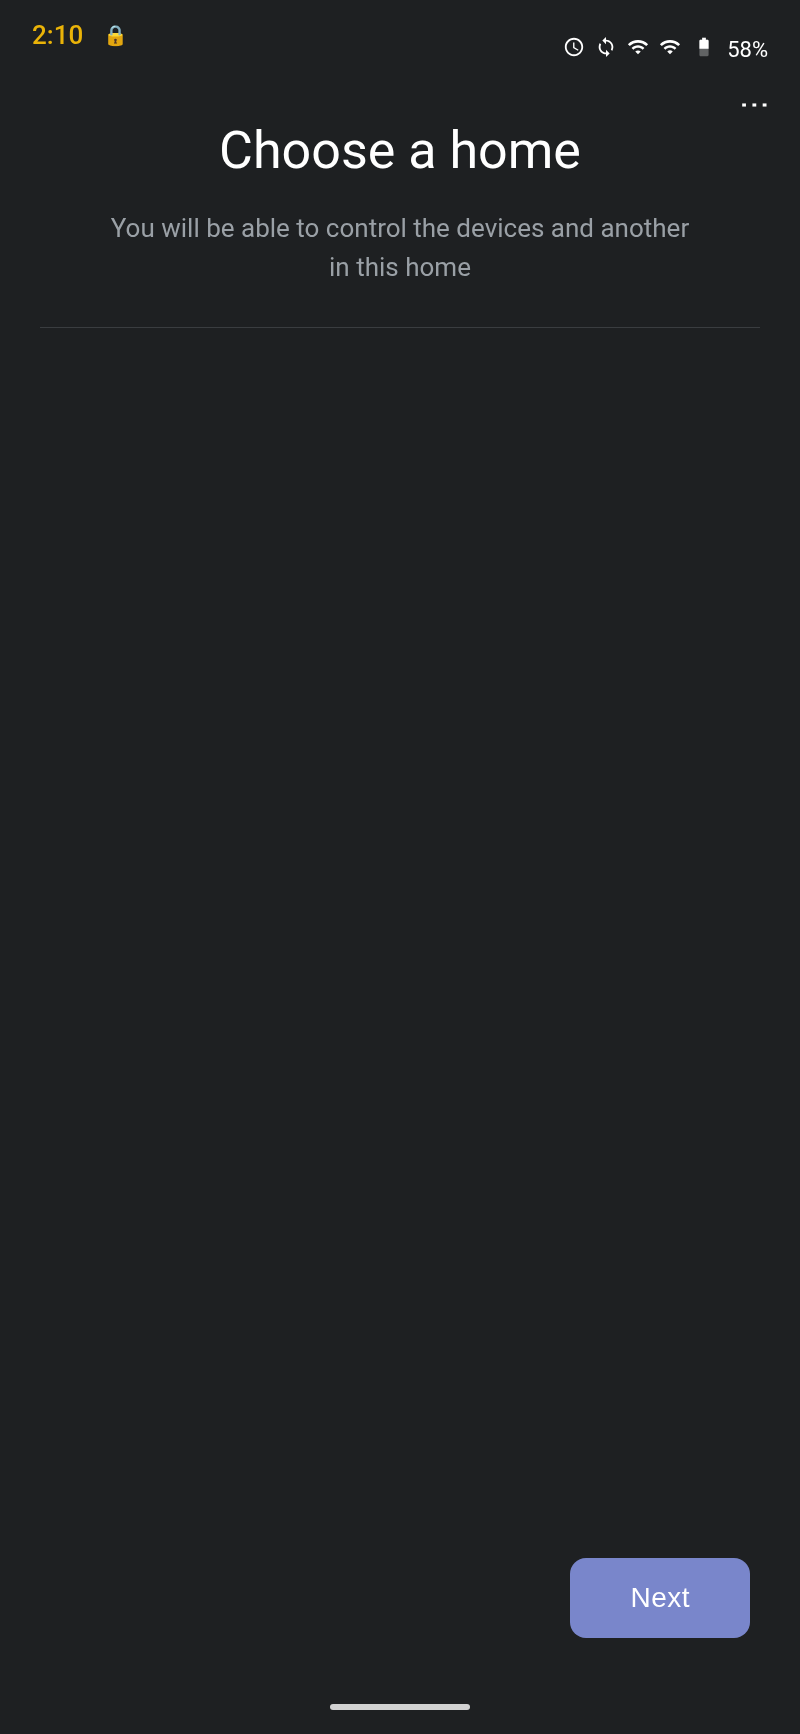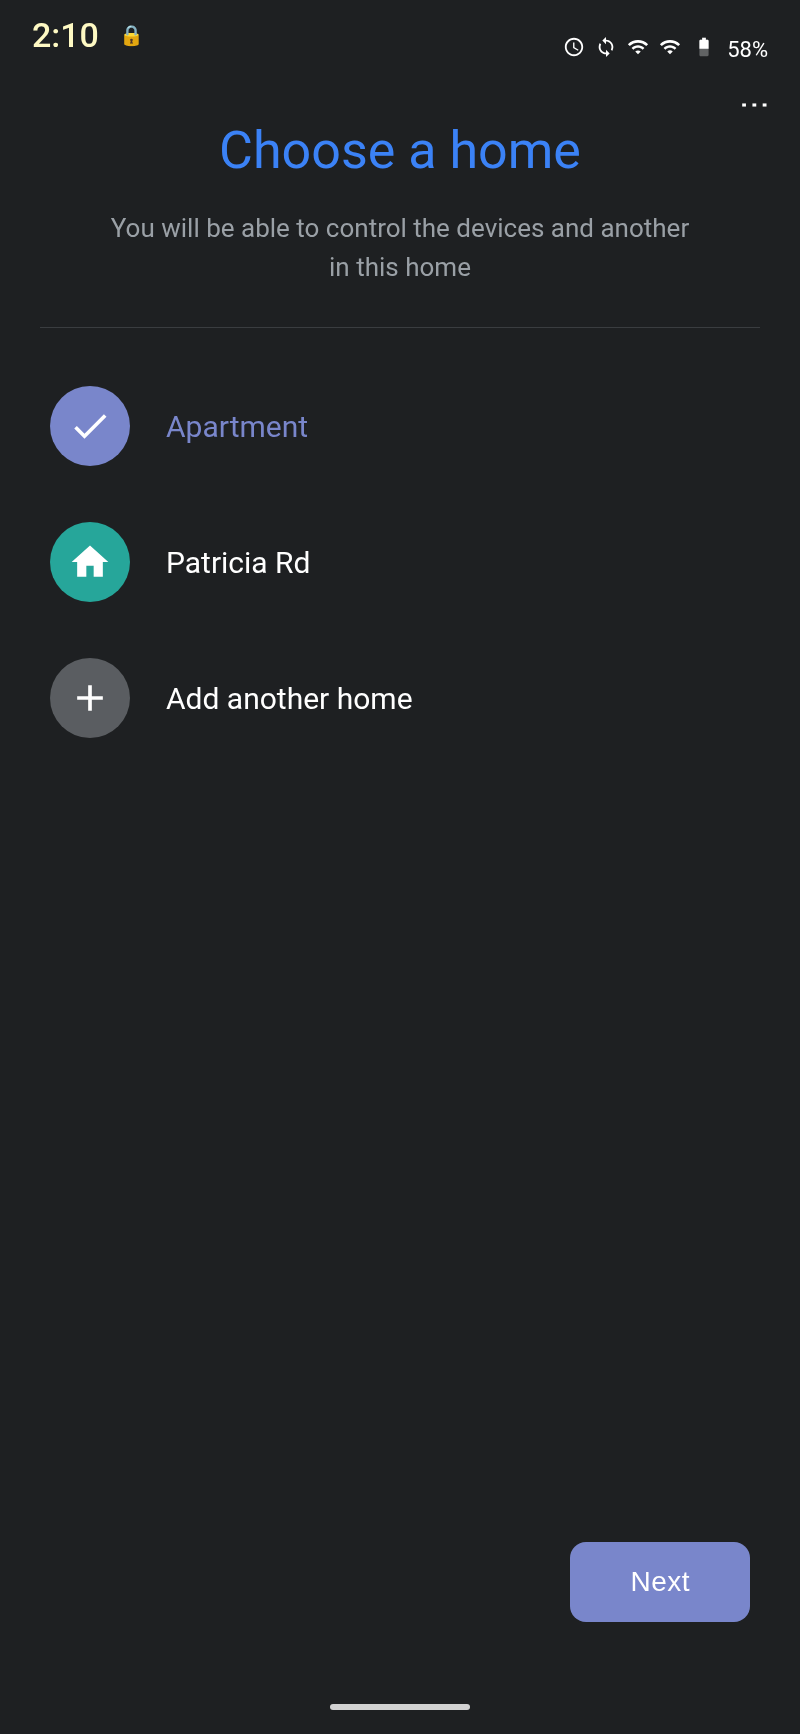--- a/index.html
+++ b/index.html
@@ -16,23 +16,23 @@
 
     
     .status-bar {
       display: flex;
       justify-content: space-between;
       align-items: center;
       padding: 18px 32px 8px 32px;
       height: 60px;
     }
     .status-time {
-      font-size: 34px;
+      font-size: 26px;
       font-weight: 500;
-      color: #fef9c3;
+      color: #eab308;
     }
     .status-icons {
       display: flex;
       align-items: center;
       gap: 10px;
       margin-top: 28px;
     }
     .status-icon {
       color: #ffffff;
       font-size: 20px;
@@ -59,21 +59,21 @@
     .main-content {
       display: flex;
       flex-direction: column;
       align-items: center;
       padding: 60px 40px 0 40px;
     }
 
     .page-title {
       font-size: 52px;
       font-weight: 400;
-      color: #3b82f6;
+      color: #ffffff;
       text-align: center;
       margin-bottom: 28px;
     }
 
     .page-subtitle {
       font-size: 26px;
       color: #9aa0a6;
       text-align: center;
       line-height: 1.5;
       margin-bottom: 40px;
@@ -142,21 +142,21 @@
       color: #7986cb;
     }
 
     .home-label-normal {
       color: #ffffff;
     }
 
     
     .next-button-container {
       position: absolute;
-      bottom: 112px;
+      bottom: 96px;
       right: 50px;
     }
 
     .next-button {
       background-color: #7986cb;
       color: #ffffff;
       border: none;
       border-radius: 16px;
       padding: 24px 60px;
       font-size: 28px;
@@ -230,49 +230,19 @@
 
 <div class="more-menu">
   <span>⋮</span>
 </div>
 
 <div class="main-content">
   <h1 class="page-title">Choose a home</h1>
   <p class="page-subtitle">You will be able to control the devices and another in this home</p>
   <div class="divider"></div>
 
-  <div class="home-list">
-
-    <div class="home-item">
-      <div class="home-icon home-icon-apartment">
-        <svg viewBox="0 0 24 24">
-          <path d="M9 16.17L4.83 12l-1.42 1.41L9 19 21 7l-1.41-1.41L9 16.17z"></path>
-        </svg>
-      </div>
-      <span class="home-label home-label-selected">Apartment</span>
-    </div>
-
-    <div class="home-item">
-      <div class="home-icon home-icon-patricia">
-        <svg viewBox="0 0 24 24">
-          <path d="M10 20v-6h4v6h5v-8h3L12 3 2 12h3v8z"></path>
-        </svg>
-      </div>
-      <span class="home-label home-label-normal">Patricia Rd</span>
-    </div>
-
-    <div class="home-item">
-      <div class="home-icon home-icon-add">
-        <svg viewBox="0 0 24 24">
-          <path d="M19 13h-6v6h-2v-6H5v-2h6V5h2v6h6v2z"></path>
-        </svg>
-      </div>
-      <span class="home-label home-label-normal">Add another home</span>
-    </div>
-
-  </div>
 </div>
 
 <div class="next-button-container">
   <button class="next-button">Next</button>
 </div>
 
 <div class="bottom-indicator"></div>
 
 </body></html>

